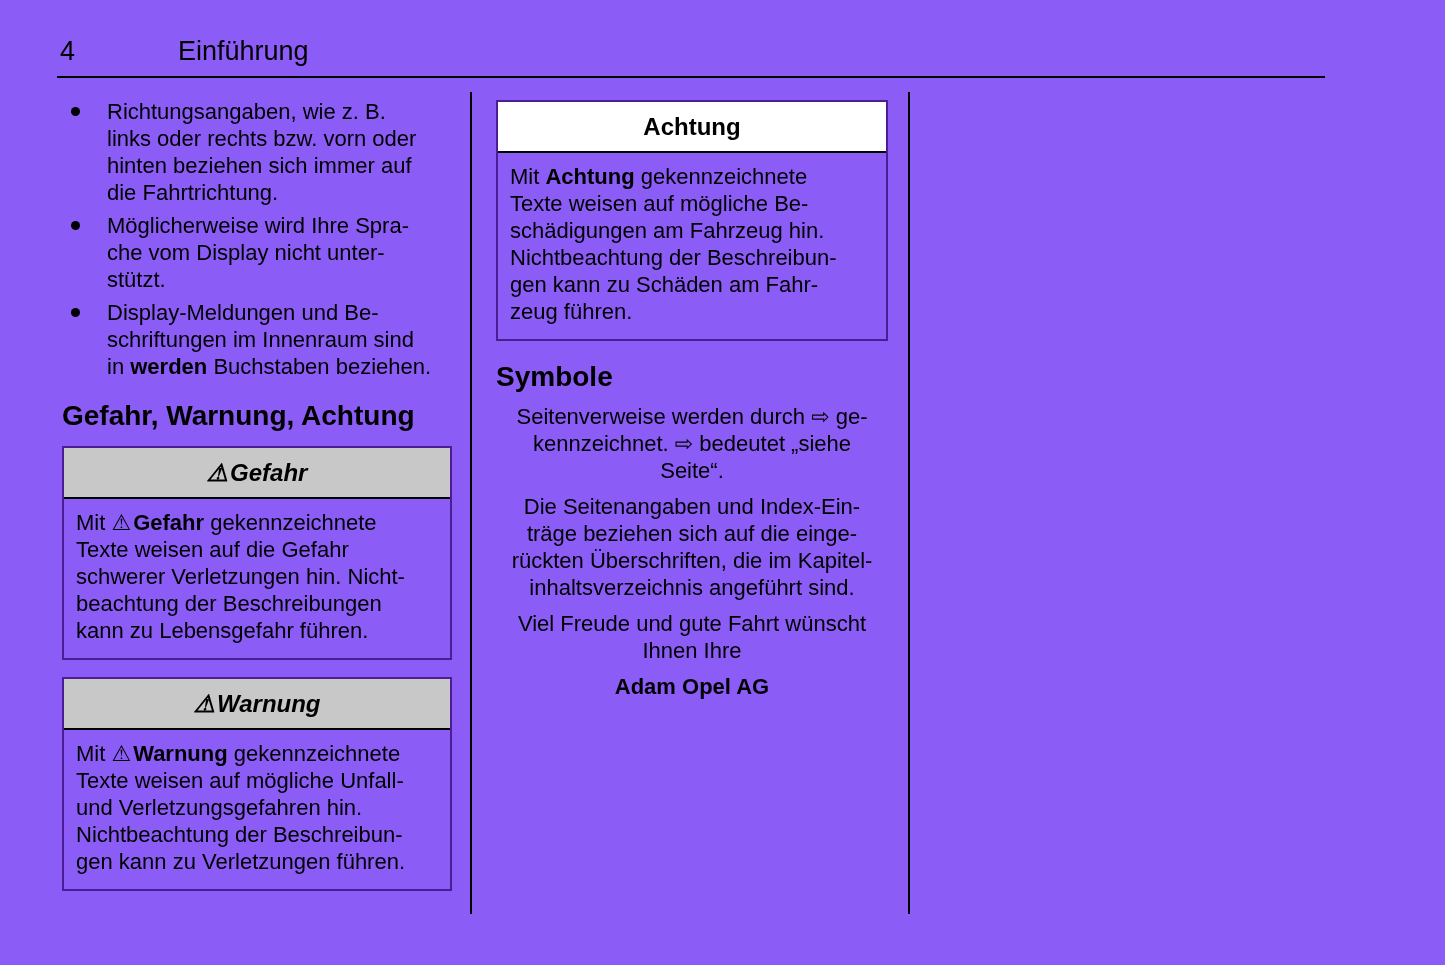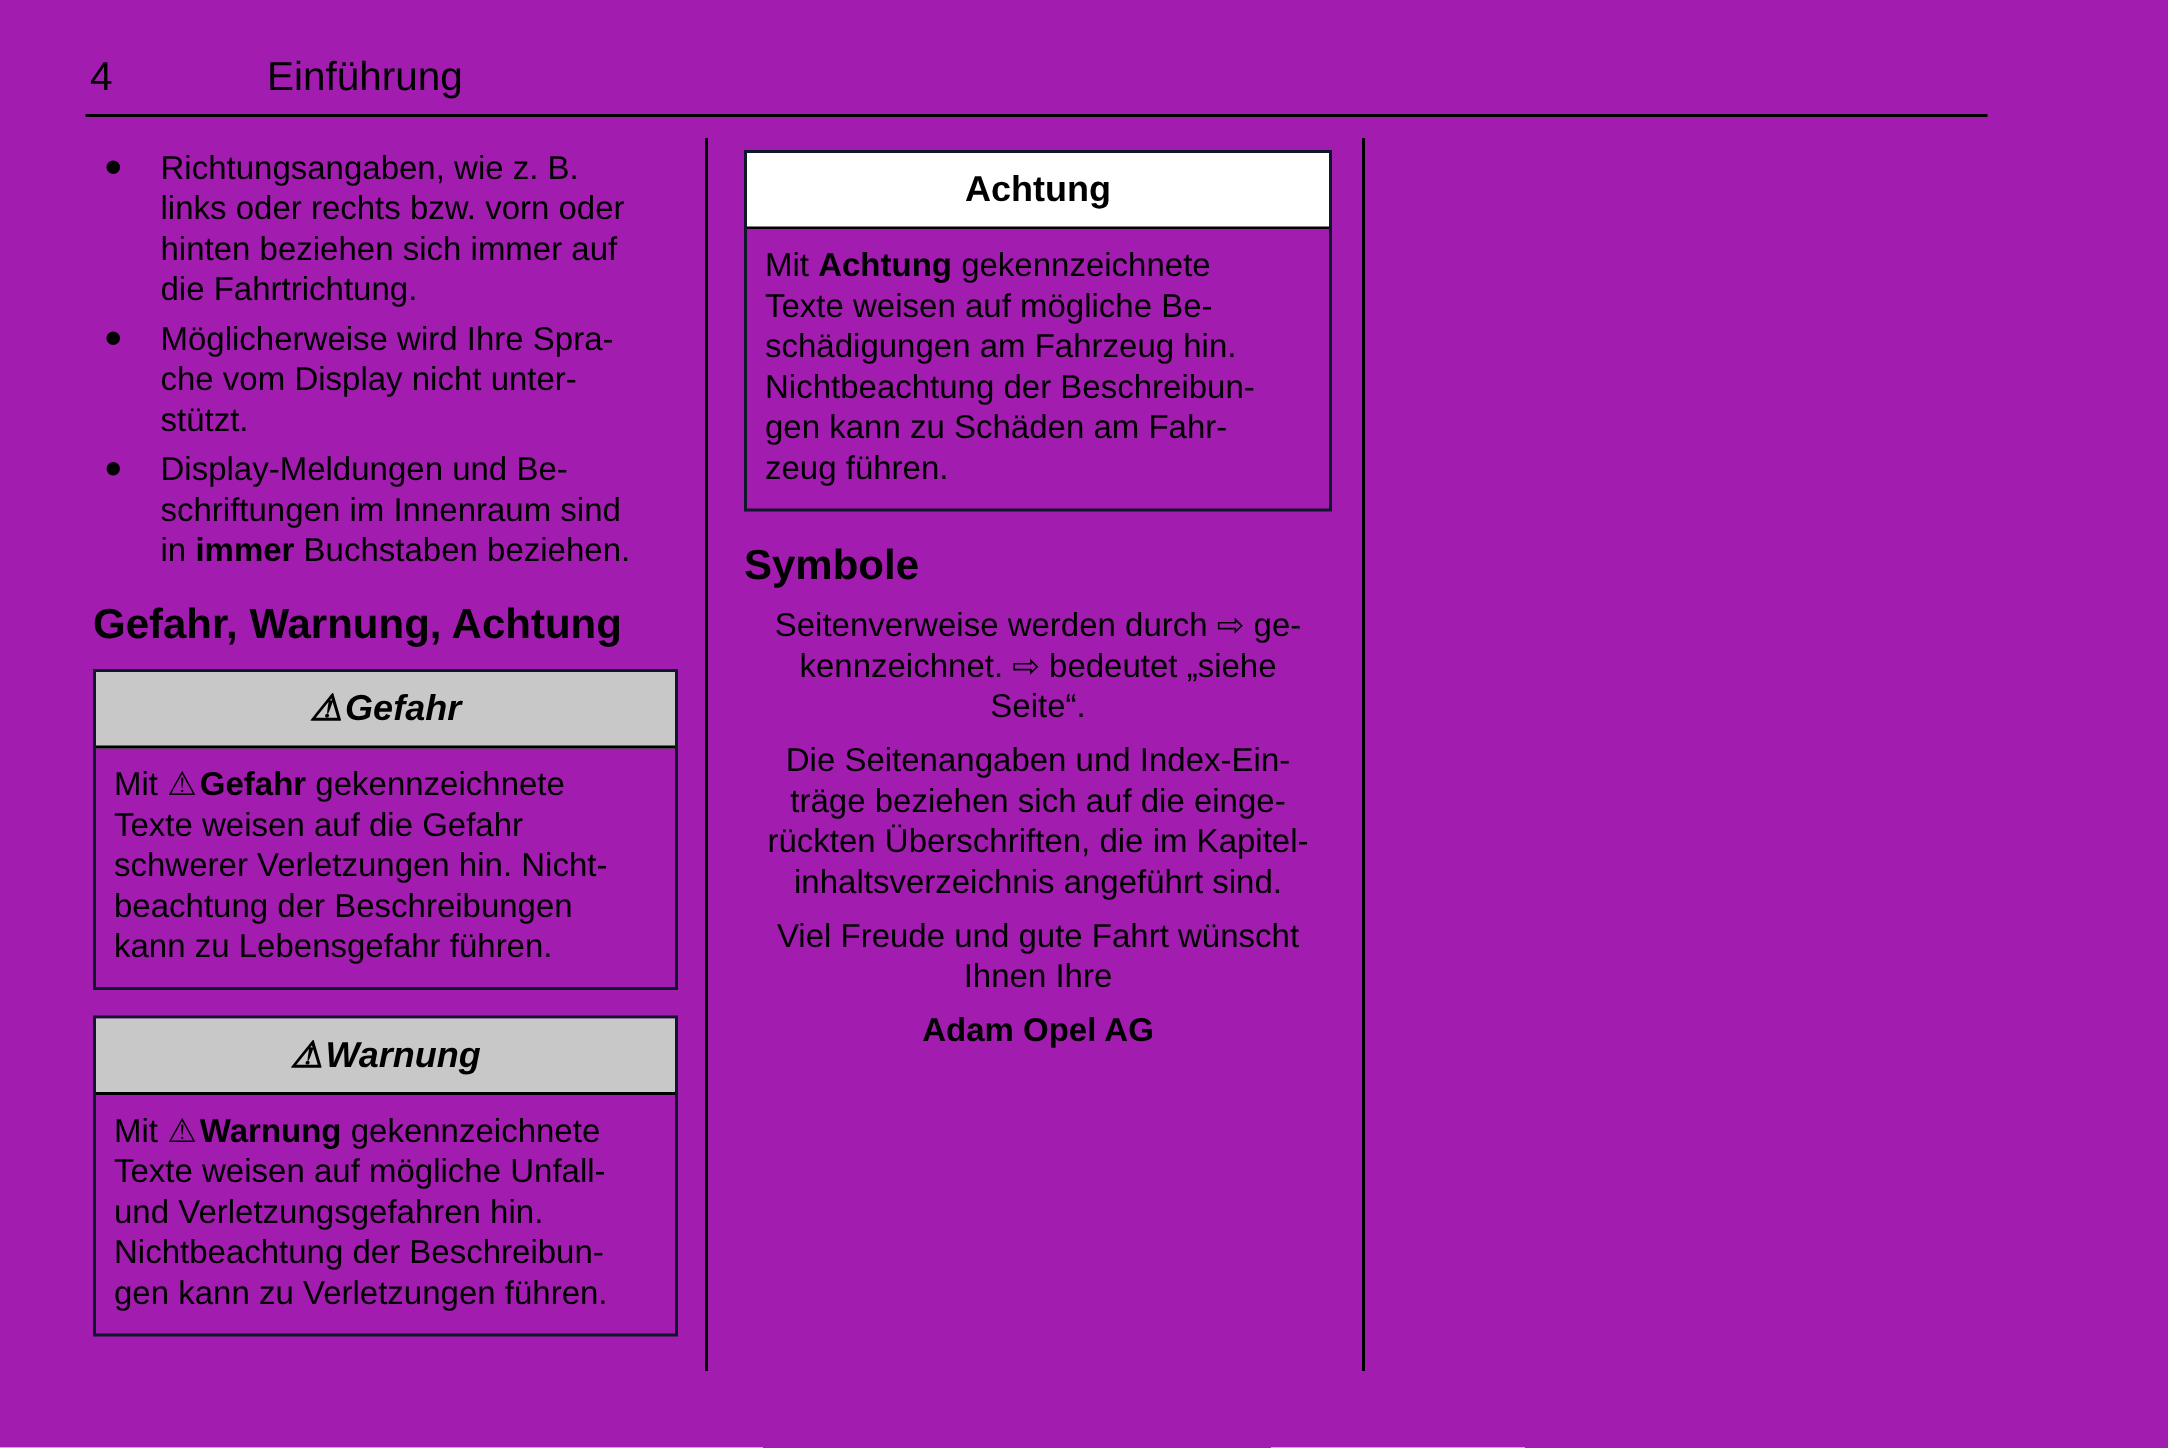--- a/index.html
+++ b/index.html
@@ -6,21 +6,21 @@
     margin: 0;
     padding: 0;
     background: #ffffff;
     color: #000000;
     font-family: "Liberation Sans", sans-serif;
   }
   .page {
     position: relative;
     width: 1445px;
     height: 965px;
-    background: #a21caf;
+    background: #8b5cf6;
     overflow: hidden;
     font-size: 22px;
     line-height: 27px;
   }
   .page-header {
     margin-left: 57px;
     width: 1268px;
     padding: 36px 0 10px 0;
     border-bottom: 2px solid #000;
     font-size: 27px;
@@ -60,21 +60,21 @@
     background: #000;
     margin: 9px 27px 0 9px;
   }
   .section-heading {
     font-size: 28px;
     line-height: 32px;
     font-weight: bold;
     margin: 20px 0 14px 0;
   }
   .warn-box {
-    border: 2px solid #0f172a;
+    border: 2px solid #4c1d95;
     margin-bottom: 17px;
   }
   .warn-box-header {
     border-bottom: 2px solid #000;
     text-align: center;
     font-weight: bold;
     font-size: 24px;
     line-height: 27px;
     padding: 11px 0;
   }
@@ -114,21 +114,21 @@
           <span class="bullet-marker"></span>
           <span class="ml">Möglicherweise wird Ihre Spra-
 che vom Display nicht unter-
 stützt.</span>
         </div>
 
       <div class="bullet-item">
           <span class="bullet-marker"></span>
           <span class="ml"><span>Display-Meldungen und Be-
 schriftungen im Innenraum sind
-in </span><b>immer</b><span> Buchstaben beziehen.</span></span>
+in </span><b>werden</b><span> Buchstaben beziehen.</span></span>
         </div>
 
       <h2 class="section-heading">Gefahr, Warnung, Achtung</h2>
 
       <div class="warn-box">
         <div class="warn-box-header gray"><span class="tri">⚠</span><span>Gefahr</span></div>
         <div class="warn-box-body ml"><span>Mit </span><span class="tri">⚠</span><b>Gefahr</b><span> gekennzeichnete
 Texte weisen auf die Gefahr
 schwerer Verletzungen hin. Nicht-
 beachtung der Beschreibungen

